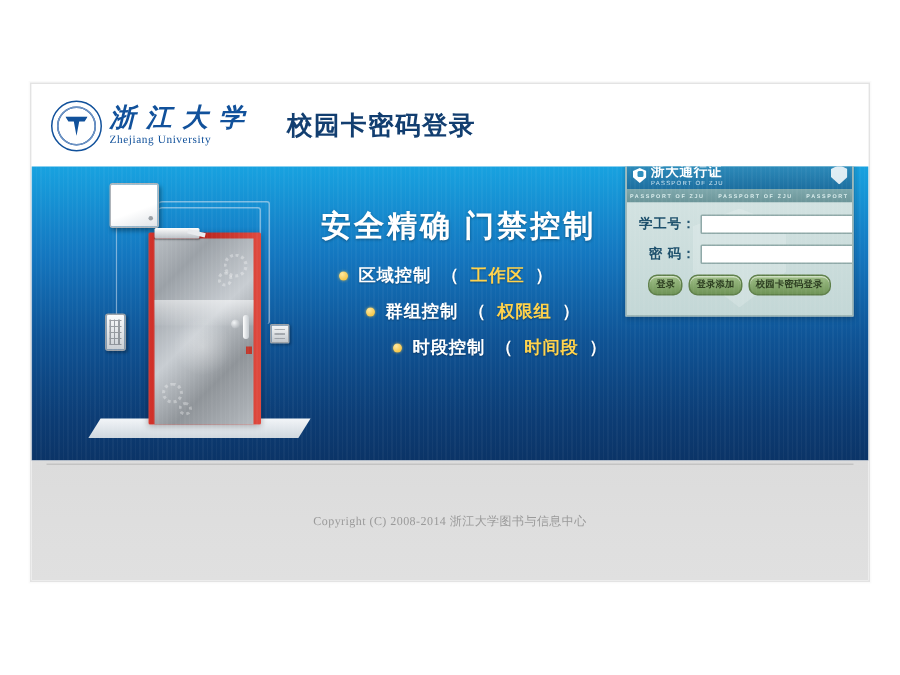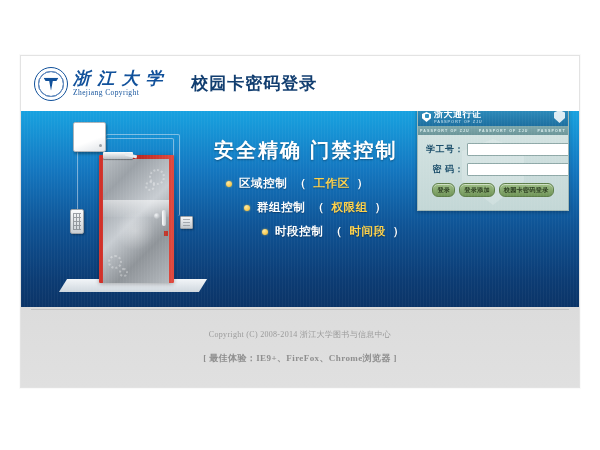--- a/index.html
+++ b/index.html
@@ -293,21 +293,21 @@
   <div id="page">
 
     <div class="header">
       <div class="logo-wrap">
         <div class="seal">
           <div class="seal-arc"></div>
           <div class="seal-mark"></div>
         </div>
         <div>
           <div class="zju-cn">浙 江 大 学</div>
-          <div class="zju-en">Zhejiang Copyright</div>
+          <div class="zju-en">Zhejiang University</div>
         </div>
       </div>
       <div class="sys-title">校园卡密码登录</div>
     </div>
 
     <div class="banner">
 
       <div class="illus">
         <div class="floor"></div>
         <div class="wire w2"></div>
@@ -389,17 +389,16 @@
             <button class="gbtn">登录</button>
             <button class="gbtn">登录添加</button>
             <button class="gbtn">校园卡密码登录</button>
           </div>
         </div>
       </div>
     </div>
 
     <div class="footer">
       <div class="fline1">Copyright (C) 2008-2014 浙江大学图书与信息中心</div>
-      <div class="fline2">[ 最佳体验：IE9+、FireFox、Chrome浏览器 ]</div>
     </div>
 
   </div>
 </div>
 
 </body></html>

